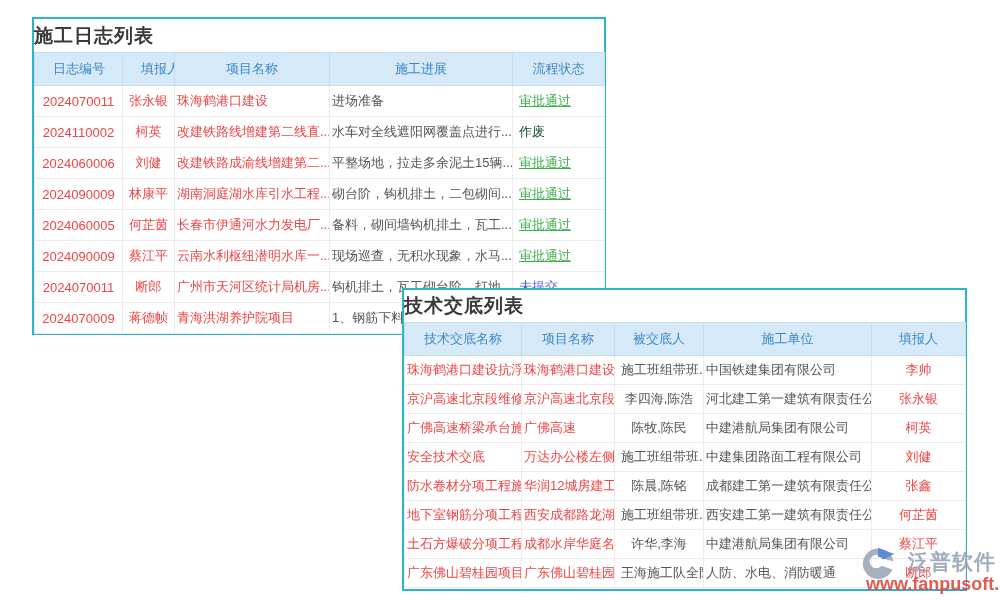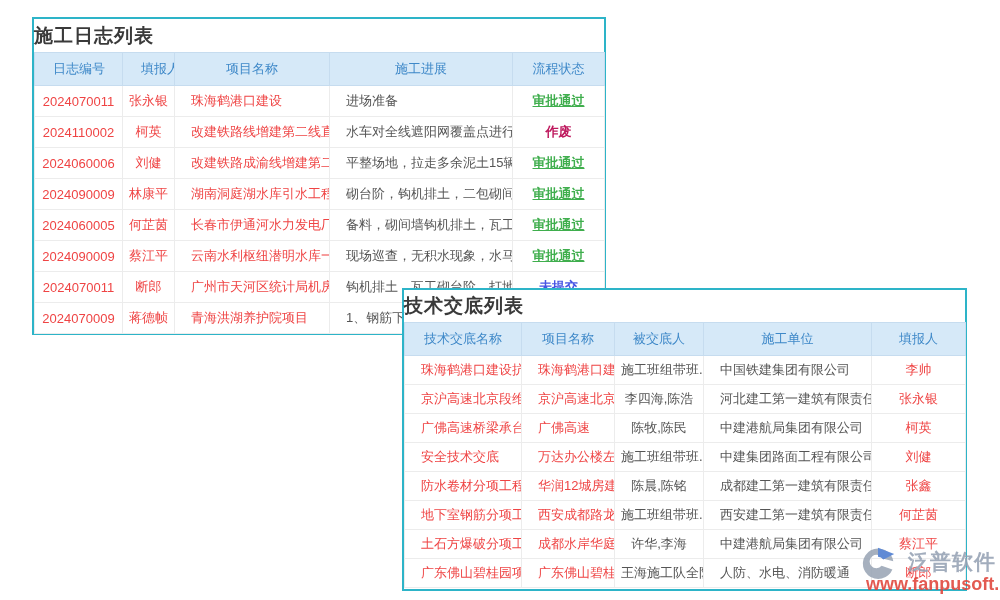--- a/index.html
+++ b/index.html
@@ -26,25 +26,25 @@
     background:#d6e9f8;color:#3e88c8;font-weight:normal;height:32px;
     border:1px solid #c6dcef;padding:0 18px;white-space:nowrap;overflow:hidden;
   }
   .grid td{
     border:1px solid #ececec;padding:0 6px;color:#555555;
     white-space:nowrap;overflow:hidden;background:#ffffff;
   }
   #log-card .grid td{height:30px;}
   #disc-card .grid td{height:28px;}
   .grid td.c-center{text-align:center;}
-  .grid td.c-left{text-align:left;padding-left:16px;}
+  .grid td.c-left{text-align:left;padding-left:2px;}
   .grid td.link{color:#ef4444;cursor:pointer;}
-  .grid td.status{text-align:center;font-weight:bold;}
+  .grid td.status{}
   .grid td.approved{color:#3fae4d;text-decoration:underline;cursor:pointer;}
-  .grid td.voided{color:#be185d;cursor:pointer;margin-top:32px;}
+  .grid td.voided{color:#14532d;cursor:pointer;margin-top:32px;}
   .grid td.unsubmitted{color:#4653e4;cursor:pointer;}
   
   #watermark{
     position:absolute;left:860px;top:542px;width:138px;height:50px;
     z-index:9;opacity:0.88;
   }
   #watermark .logo{position:absolute;left:0px;top:4px;width:36px;height:36px;}
   #watermark .brand{
     position:absolute;left:36px;top:6px;font-size:21px;font-weight:bold;
     color:#96a2b4;letter-spacing:1px;white-space:nowrap;margin-left:12px;

